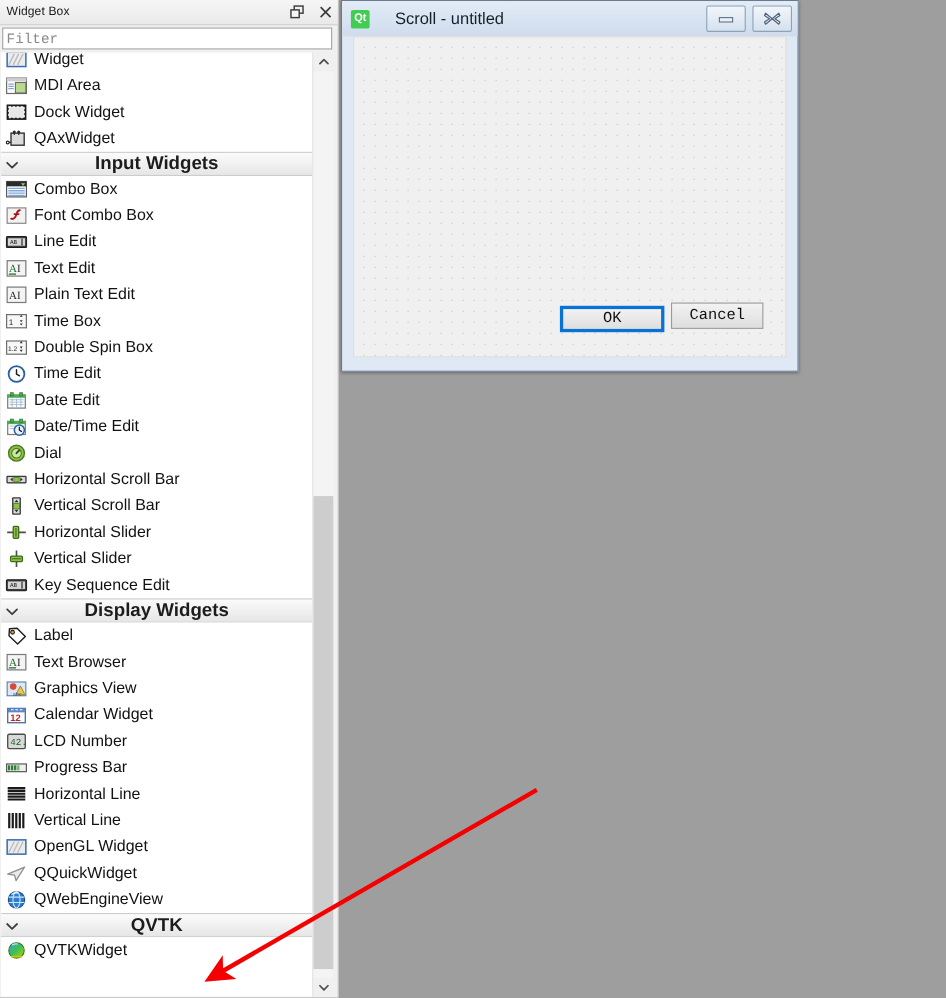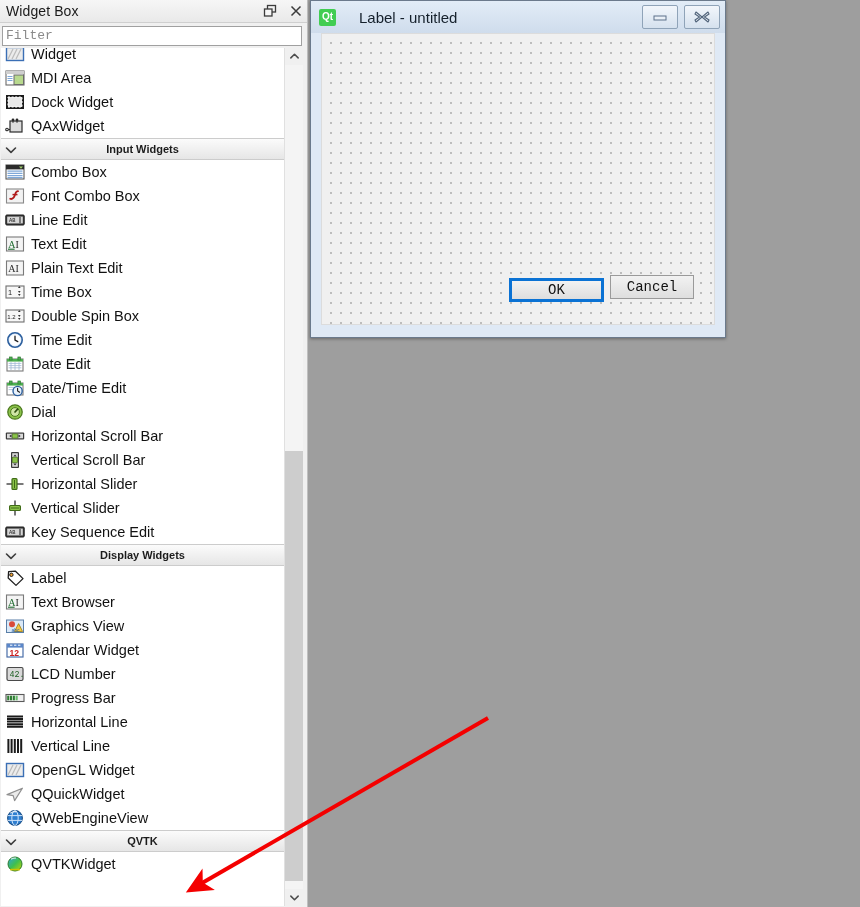--- a/index.html
+++ b/index.html
@@ -21,21 +21,21 @@
     border-right:1px solid #bfbfbf;
     box-sizing:border-box;
   }
   .wb-titlebar{
     position:relative;height:22px;
     background:linear-gradient(#f6f6f6,#e9e9e9);
     border-bottom:1px solid #cfcfcf;
     display:flex;align-items:center;
   }
   .wb-title{
-    font-size:14px;color:#1a1a1a;margin-left:6px;font-weight:400;
+    font-size:11px;color:#1a1a1a;margin-left:6px;font-weight:400;
     letter-spacing:.1px;
   }
   .wb-tb-btns{position:absolute;right:4px;top:0;height:22px;display:flex;align-items:center;gap:12px;}
   .wb-ico{width:14px;height:14px;display:block;cursor:default;}
 
   .wb-filter-wrap{position:absolute;left:2px;top:25px;width:300px;height:20px;}
   .wb-filter{
     width:100%;height:100%;box-sizing:border-box;
     border:1px solid #a0a0a0;background:#ffffff;
     font-family:"Liberation Mono",monospace;font-size:13px;color:#15803d;
@@ -55,21 +55,21 @@
   }
   .row .lbl{font-size:14.5px;color:#121212;margin-left:6px;white-space:nowrap;}
   .icon{width:20px;height:18px;flex:0 0 20px;position:relative;}
 
   .section{
     position:relative;height:22px;width:283px;box-sizing:border-box;
     background:linear-gradient(#fbfbfb,#e6e6e6);
     border-top:1px solid #cccccc;border-bottom:1px solid #cccccc;
     display:flex;align-items:center;justify-content:center;
   }
-  .section .sec-lbl{font-size:11px;font-weight:700;color:#1c1c1c;}
+  .section .sec-lbl{font-size:17px;font-weight:700;color:#1c1c1c;}
   .chev{position:absolute;left:3px;top:4px;width:14px;height:14px;}
 
   
   .vscroll{
     position:absolute;left:284px;top:48px;width:18px;height:858px;
     background:#f0f0f0;border-left:1px solid #e0e0e0;
   }
   .vs-btn{width:18px;height:17px;display:flex;align-items:center;justify-content:center;
           background:#f0f0f0;}
   .vs-btn.bottom{position:absolute;bottom:0;left:0;}
@@ -472,21 +472,21 @@
         <svg viewBox="0 0 12 12" width="11" height="11">
           <path d="M2 4.5 L6 8.5 L10 4.5" fill="none" stroke="#4d4d4d" stroke-width="1.7" stroke-linecap="round" stroke-linejoin="round"></path>
         </svg>
       </div>
     </div>
   </div>
 
   <div class="dlg">
     <div class="dlg-title">
       <span class="qt-logo">Qt</span>
-      <span class="dlg-title-text">Label - untitled</span>
+      <span class="dlg-title-text">Scroll - untitled</span>
       <div class="dlg-btns">
         <div class="dlg-btn">
           <svg viewBox="0 0 20 14" width="20" height="14">
             <rect x="4" y="6" width="12" height="4" fill="#e9eff6" stroke="#5d718a" stroke-width="1"></rect>
           </svg>
         </div>
         <div class="dlg-btn">
           <svg viewBox="0 0 20 16" width="20" height="16">
             <path d="M4 3 L10 8 L16 3 L17 5 L12.5 8 L17 11 L16 13 L10 8 L4 13 L3 11 L7.5 8 L3 5 Z" fill="#eef3f8" stroke="#50637a" stroke-width="1.1" stroke-linejoin="round"></path>
           </svg>

